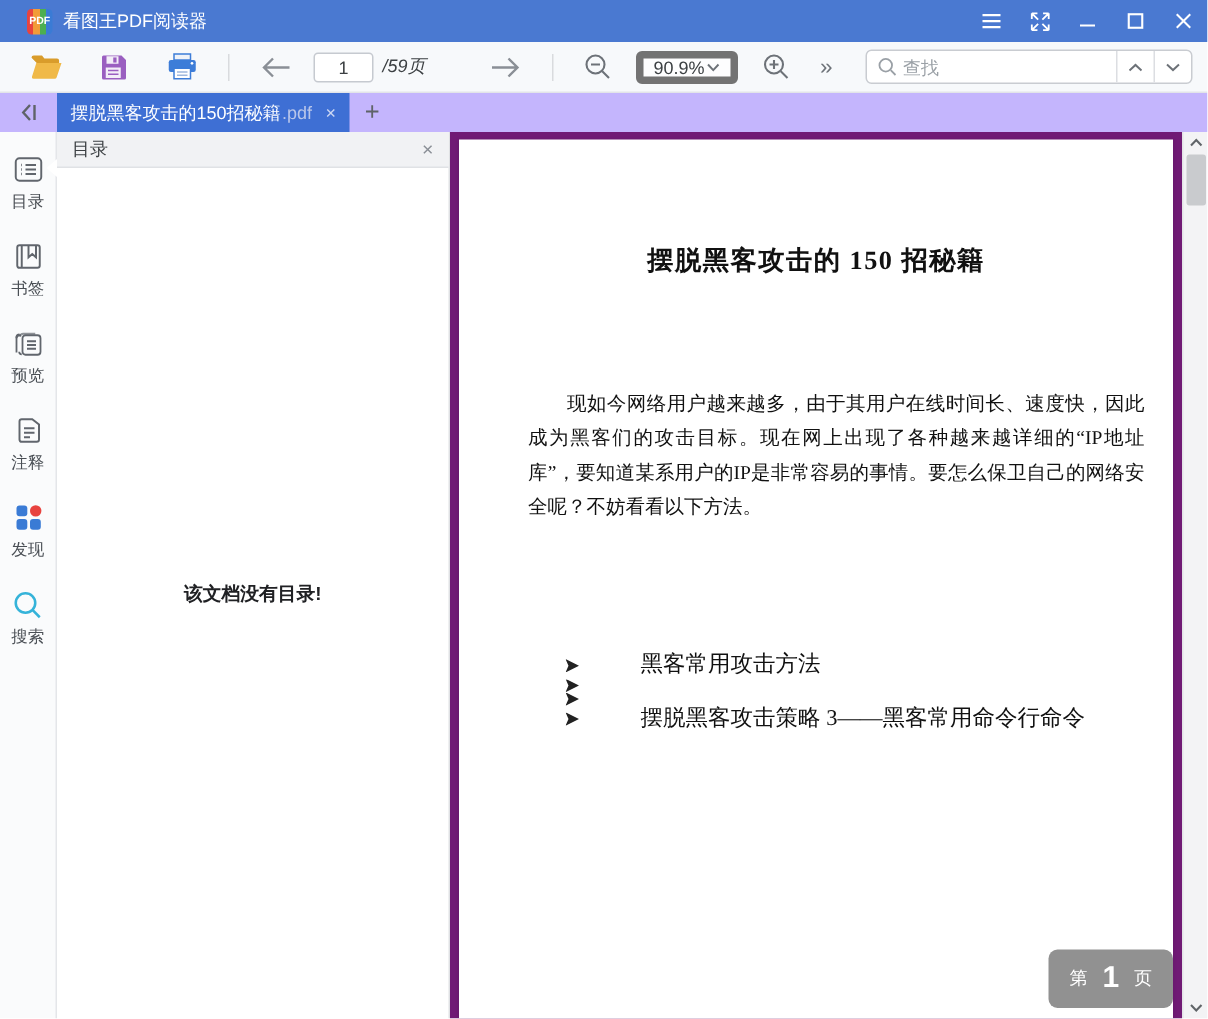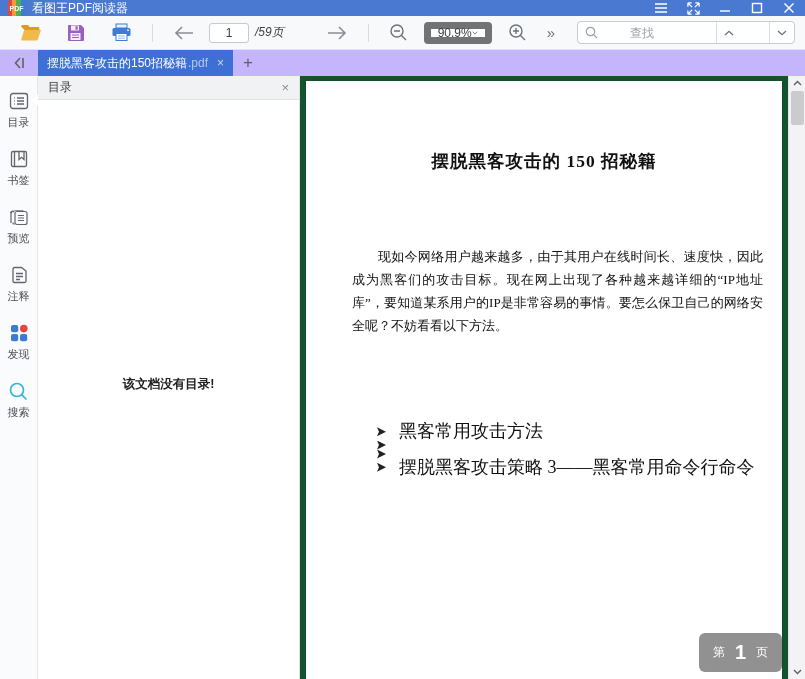--- a/index.html
+++ b/index.html
@@ -1,38 +1,38 @@
 <!DOCTYPE html>
 <html><head>
 <meta charset="utf-8">
 <style>
   * { margin:0; padding:0; box-sizing:border-box; }
   html,body { width:805px; height:679px; overflow:hidden; }
   body { font-family:"Liberation Sans","DejaVu Sans",sans-serif; font-size:12px; color:#3c4043; }
   .app { width:805px; height:679px; display:flex; flex-direction:column; background:#fff; }
 
   
-  .titlebar { height:16px; background:#4a79d1; display:flex; align-items:center; padding-left:8px; flex:0 0 auto; }
+  .titlebar { height:28px; background:#4a79d1; display:flex; align-items:center; padding-left:18px; flex:0 0 auto; }
   .logo { width:17px; height:17px; border-radius:3px; margin-right:7px; display:flex; align-items:center; justify-content:center;
           background:linear-gradient(90deg,#e8433f 0 25%,#f29b38 25% 50%,#4caf50 50% 75%,#3a7bd5 75% 100%);
           color:#fff; font-size:7px; font-weight:bold; letter-spacing:0; }
   .app-title { color:#fff; font-size:12px; }
   .tb-spacer { flex:1; }
   .winbtn { width:32px; height:28px; display:flex; align-items:center; justify-content:center; cursor:default; }
   .winbtn svg { display:block; }
 
   
   .toolbar { height:34px; background:#f7f9fb; border-bottom:1px solid #e3e5e9; display:flex; align-items:center; padding:0 10px 0 14px; flex:0 0 auto; }
   .tool-btn { height:26px; padding:0 6px; display:flex; align-items:center; justify-content:center; border-radius:3px; }
   .tool-sep { width:1px; height:18px; background:#d9dbde; margin:0 14px; }
   .page-input { width:40px; height:20px; border:1px solid #c6cad0; border-radius:3px; background:#fff; text-align:center; font-size:12px; color:#3c4043; outline:none; margin:0 6px 0 8px; font-family:inherit; }
   .page-total { font-size:12px; color:#3c4043; margin-right:36px;font-style:italic; }
-  .zoom-select { width:68px; height:22px; border:7px solid #737373; border-radius:4px; background:#fdfdfe; display:flex; align-items:center; justify-content:space-between; padding:0 7px; margin:0 10px; font-size:12px; color:#3c4043; }
+  .zoom-select { width:68px; height:22px; border:5px solid #737373; border-radius:4px; background:#fdfdfe; display:flex; align-items:center; justify-content:space-between; padding:0 7px; margin:0 10px; font-size:12px; color:#3c4043; }
   .more-tools { font-size:15px; color:#6d7278; margin-left:14px; letter-spacing:1px; }
-  .searchbox { width:218px; height:23px; border:1px solid #c9ccd1; border-radius:4px; background:#fff; display:flex; align-items:center; overflow:hidden; margin-left:auto;gap:28px; }
+  .searchbox { width:218px; height:23px; border:1px solid #c9ccd1; border-radius:4px; background:#fff; display:flex; align-items:center; overflow:hidden; margin-left:auto; }
   .searchbox input { flex:1; border:none; outline:none; font-size:12px; color:#3c4043; padding:0 4px; min-width:0; font-family:inherit; background:transparent; }
   .searchbox input::placeholder { color:#9aa0a6; }
   .search-ico { padding-left:7px; display:flex; }
   .find-btn { width:25px; height:100%; border-left:1px solid #dcdee2; display:flex; align-items:center; justify-content:center; }
 
   
   .tabbar { height:26px; background:#c4b5fd; display:flex; align-items:stretch; flex:0 0 auto; }
   .collapse-btn { width:38px; display:flex; align-items:center; justify-content:center; }
   .tab { background:#3e6fd4; color:#fff; display:flex; align-items:center; padding:0 9px; max-width:200px; font-size:12px; }
   .tab-name { white-space:nowrap; overflow:hidden; }
@@ -48,27 +48,27 @@
   .side-item .ico { width:22px; height:22px; display:flex; align-items:center; justify-content:center; }
   .side-item .lbl { font-size:11px; color:#4a4f55; margin-top:3px; }
   .active-pointer { position:absolute; right:-1px; top:18px; width:0; height:0; border-top:6px solid transparent; border-bottom:6px solid transparent; border-right:7px solid #fff; }
 
   .panel { width:262px; background:#fff; border-right:1px solid #dfe1e4; position:relative; }
   .panel-header { height:24px; background:#f1f2f4; border-bottom:1px solid #e0e2e5; display:flex; align-items:center; padding:0 10px; }
   .panel-title { font-size:12px; color:#3c4043; }
   .panel-close { margin-left:auto; color:#8a8f96; font-size:13px; line-height:1; }
   .panel-empty { position:absolute; top:300px; left:0; width:100%; text-align:center; font-size:12.5px; color:#202124;font-weight:bold; }
 
-  .docarea { flex:1; background:#14532d; position:relative; padding:5px 6px 0 6px; min-width:0; }
+  .docarea { flex:1; background:#701a75; position:relative; padding:5px 6px 0 6px; min-width:0; }
   .page { background:#fff; width:100%; height:calc(100% - 0px); box-shadow:0 0 3px rgba(0,0,0,0.12); overflow:hidden;
           font-family:"Liberation Serif","DejaVu Serif",serif; color:#111; }
   .doc-title { margin-top:68px; text-align:center; font-size:17.5px; font-weight:bold; letter-spacing:1px; }
   .doc-para { margin:72px 19px 0 46px; font-size:13px; line-height:23px; text-indent:2em; text-align:justify; }
   .doc-bullets { margin:86px 0 0 71px; list-style:none; }
-  .doc-bullets li { display:flex; align-items:center; font-size:18px; line-height:17.5px; }
+  .doc-bullets li { display:flex; align-items:center; font-size:15px; line-height:17.5px;gap:28px; }
   .bullet-glyph { width:9px; height:9px; margin-right:13px; flex:0 0 auto; display:inline-block;
                   background:#222; clip-path:polygon(0 0,100% 50%,0 100%,22% 50%); }
   .page-indicator { position:absolute; right:6px; bottom:7px; width:83px; height:39px; background:rgba(130,130,130,0.88); border-radius:6px;
                     display:flex; align-items:center; justify-content:center; gap:10px; color:#fff; font-family:"Liberation Sans",sans-serif; }
   .pi-side { font-size:12px; }
   .pi-num { font-size:20px; font-weight:bold; }
 
   .scrollbar { width:17px; background:#f3f3f5; border-left:1px solid #e4e4e7; display:flex; flex-direction:column; align-items:center; flex:0 0 auto; }
   .sb-btn { height:14px; width:100%; display:flex; align-items:center; justify-content:center; flex:0 0 auto; }
   .sb-thumb { width:13px; height:34px; background:#c9cbce; border-radius:2px; margin-top:1px; }

